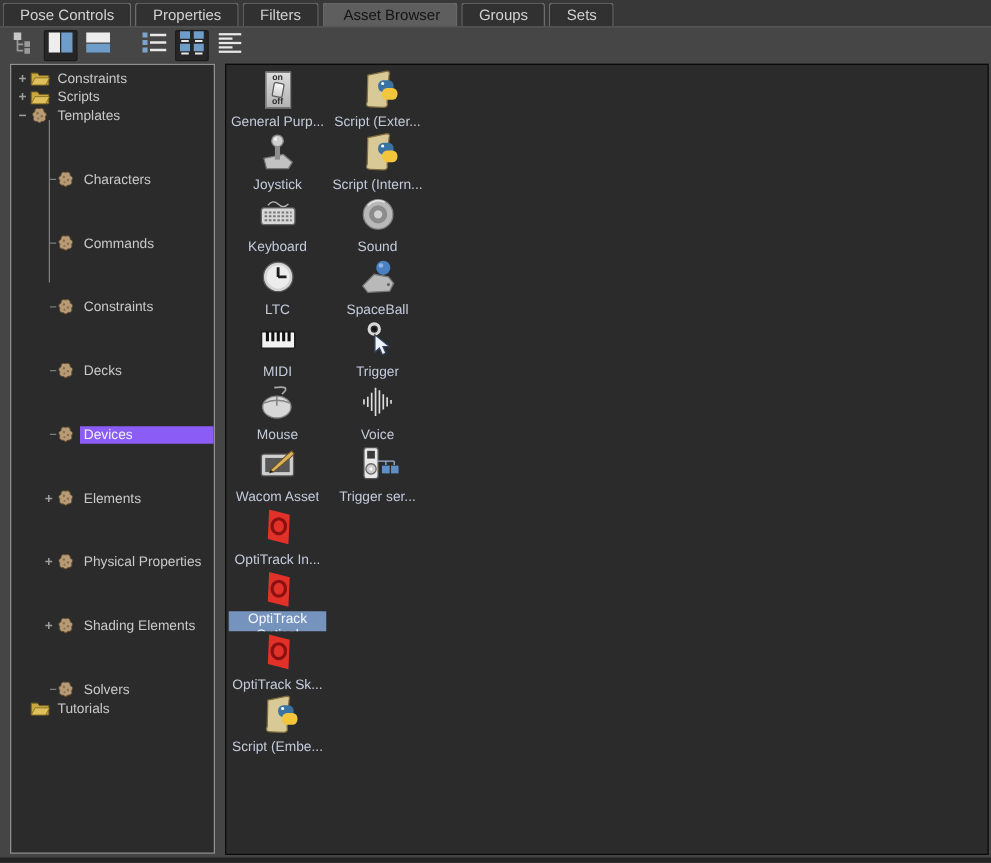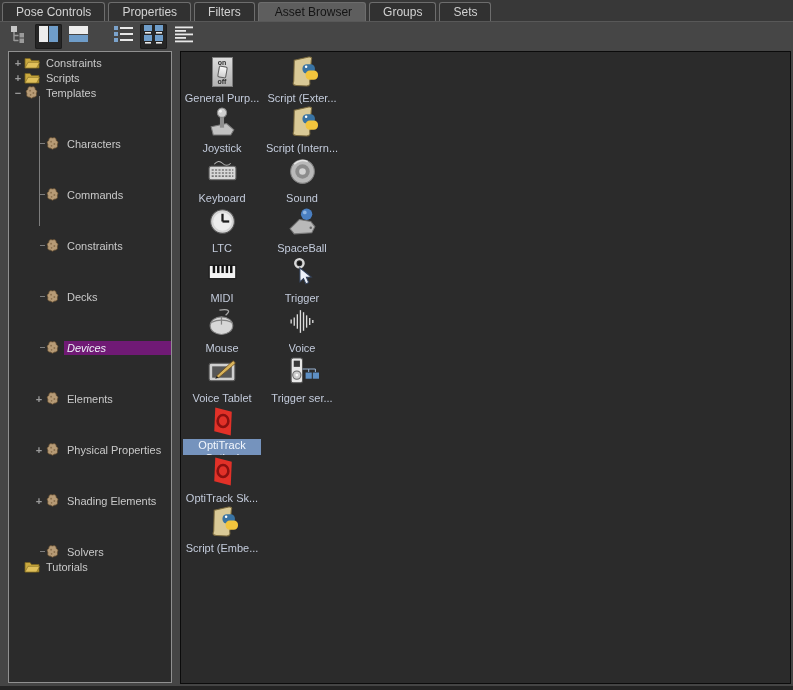--- a/index.html
+++ b/index.html
@@ -32,21 +32,21 @@
   .tree{position:relative;padding-top:3px;font-size:11px;color:#c9c9c9;}
   .tree-row{height:15px;display:flex;align-items:center;cursor:default;}
   .lvl0{padding-left:3px;}
   .lvl1{padding-left:24px;margin-top:36px;}
   .expander{width:12px;text-align:center;color:#9c9c9c;font-size:11px;font-weight:bold;
     line-height:12px;flex:none;display:flex;align-items:center;justify-content:center;}
   .tree-row.stub .expander::after{content:"";display:block;width:8px;height:1px;background:#7d7d7d;margin-left:7px;}
   .tree-icon{width:16px;height:14px;margin-right:3px;flex:none;display:flex;align-items:center;}
   .tree-icon svg{display:block;}
   .tree-label{padding:0 3px;white-space:nowrap;line-height:14px;}
-  .tree-row.selected .tree-label{background:#701a75;color:#eef2f8;flex:1;font-style:italic;}
+  .tree-row.selected .tree-label{background:#8b5cf6;color:#eef2f8;flex:1;}
   .tree-connector{position:absolute;left:30px;top:44px;width:1px;height:130px;background:#7d7d7d;}
   
   .grid{display:grid;grid-template-columns:80px 80px;grid-auto-rows:50px;padding:3px 0 0 1px;}
   .cell{display:flex;flex-direction:column;align-items:center;justify-content:space-between;cursor:default;}
   .cell:nth-child(n+15){grid-column:1;}
   .cell-icon{width:34px;height:33px;display:flex;align-items:center;justify-content:center;flex:none;}
   .cell-icon svg{display:block;}
   .cell-label{font-size:11px;line-height:13px;color:#c3cbdb;max-width:78px;white-space:nowrap;
     overflow:hidden;text-align:center;margin-top:1px;}
   .cell.selected .cell-label{white-space:normal;background:#7593bd;color:#f3f7fd;width:72px;padding:0 3px;}
@@ -476,38 +476,47 @@
 
     <div class="cell">
       <div class="cell-icon">
         <svg width="33" height="33" viewBox="0 0 32 32">
             <rect x="3" y="8" width="25" height="17" rx="2" fill="#cfcfcf" stroke="#555"></rect>
             <rect x="6" y="11" width="19" height="11" fill="#575757"></rect>
             <path d="M10 20.5 L23 8.5 L26.5 5.5 L28.5 7.8 L25.5 10.8 L12.3 22 Z" fill="#d8b35a" stroke="#6b4e22" stroke-width="0.8"></path>
             <path d="M10 20.5 L12.3 22 L9 23 Z" fill="#1e1e1e"></path>
           </svg>
       </div>
-      <div class="cell-label">Voice Tablet</div>
+      <div class="cell-label">Wacom Asset</div>
     </div>
 
     <div class="cell">
       <div class="cell-icon">
         <svg width="33" height="33" viewBox="0 0 32 32">
             <rect x="5" y="3" width="11" height="24" rx="2" fill="#e8e8e8" stroke="#555"></rect>
             <rect x="7.5" y="5.5" width="6" height="6" fill="#3a3a3a"></rect>
             <circle cx="10.5" cy="19.5" r="4" fill="#cdcdcd" stroke="#666"></circle>
             <circle cx="10.5" cy="19.5" r="1.3" fill="#fafafa"></circle>
             <path d="M16 13.5 H22 M22 13.5 V16.5 M28.5 13.5 V16.5 M22 13.5 H28.5" fill="none" stroke="#9ab4d4"></path>
             <rect x="19" y="17" width="6" height="6" fill="#5d8fc4"></rect>
             <rect x="26" y="17" width="6" height="6" fill="#5d8fc4"></rect>
           </svg>
       </div>
       <div class="cell-label">Trigger ser...</div>
     </div>
 
+    <div class="cell">
+      <div class="cell-icon">
+        <svg width="33" height="33" viewBox="0 0 32 32">
+            <path d="M9 2.5 L25 6.5 L24 29.5 L8 25.5 Z" fill="#e23128"></path>
+            <ellipse cx="16.5" cy="15.5" rx="5.2" ry="5.8" fill="none" stroke="#8a1110" stroke-width="2.5"></ellipse>
+          </svg>
+      </div>
+      <div class="cell-label">OptiTrack In...</div>
+    </div>
 
     <div class="cell selected">
       <div class="cell-icon">
         <svg width="33" height="33" viewBox="0 0 32 32">
             <path d="M9 2.5 L25 6.5 L24 29.5 L8 25.5 Z" fill="#e23128"></path>
             <ellipse cx="16.5" cy="15.5" rx="5.2" ry="5.8" fill="none" stroke="#8a1110" stroke-width="2.5"></ellipse>
           </svg>
       </div>
       <div class="cell-label">OptiTrack Optical</div>
     </div>

